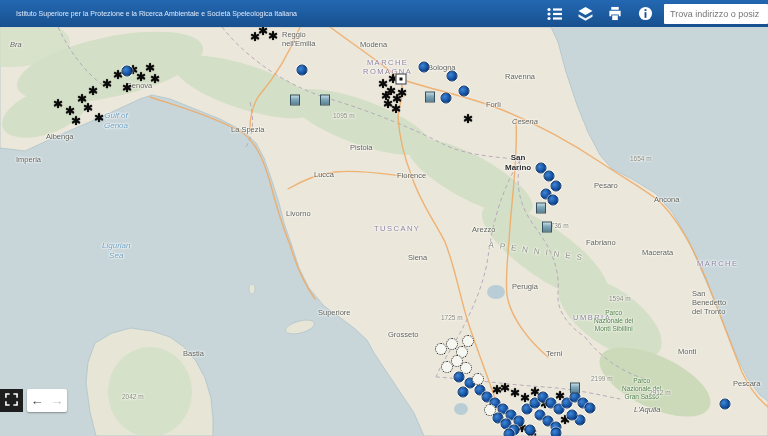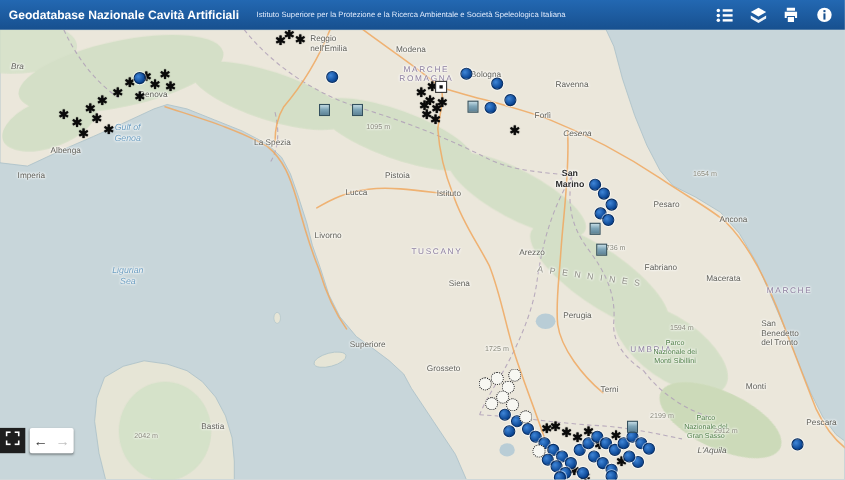--- a/index.html
+++ b/index.html
@@ -51,21 +51,20 @@
                      font-size:13px;cursor:pointer;}
   .arrow.prev{color:#3f3f3f;}
   .arrow.next{color:#c2c2c2;}
 </style>
 </head>
 <body>
 
 <div class="app">
 
   <div class="header">
-    <div class="app-title">Geodatabase Nazionale Cavità Artificiali</div>
     <div class="app-subtitle">Istituto Superiore per la Protezione e la Ricerca Ambientale e Società Speleologica Italiana</div>
     <div class="header-icons">
       <div class="hicon">
         <svg width="16" height="14" viewBox="0 0 16 14">
             <g fill="#fff">
               <circle cx="2" cy="2.5" r="1.6"></circle>
               <rect x="6" y="1.4" width="9" height="2.2"></rect>
               <circle cx="2" cy="7" r="1.6"></circle>
               <rect x="6" y="5.9" width="9" height="2.2"></rect>
               <circle cx="2" cy="11.5" r="1.6"></circle>
@@ -89,20 +88,21 @@
           </svg>
       </div>
       <div class="hicon">
         <svg width="15" height="15" viewBox="0 0 16 16">
             <circle cx="8" cy="8" r="7" fill="#fff"></circle>
             <rect x="7" y="3.4" width="2" height="2" fill="#17508f"></rect>
             <rect x="7" y="6.6" width="2" height="6" fill="#17508f"></rect>
           </svg>
       </div>
     </div>
+    <input class="search-box" type="text" placeholder="Trova indirizzo o posiz" style="">
   </div>
 
   <div class="map">
 
     <svg class="base" width="768" height="409" viewBox="0 0 768 409">
 
       <path fill="#ebe7db" stroke="#aec3c9" stroke-width="0.8" d="M0,0 L551,0
         L558,15 L566,45 L577,78 L588,105 L600,128 L612,142 L632,152 L655,166 L672,185 L688,212
         L700,240 L712,268 L724,298 L737,330 L748,352 L760,368 L768,374 L768,409 L424,409
         L414,386 L404,371 L394,356 L384,341 L374,326 L367,313 L354,301 L338,289 L324,279
@@ -145,53 +145,53 @@
         <path d="M330,0 C350,15 380,35 400,52 C405,60 400,75 398,90 C400,120 408,140 412,150 C420,175 435,195 445,215 C455,240 460,270 468,295 C476,320 488,350 498,380 C503,395 506,402 508,409"></path>
         <path d="M400,52 C430,62 470,70 500,82 C540,98 570,115 600,135 C625,152 645,162 660,175 C680,195 695,225 706,252 C718,282 730,315 742,345 C750,362 758,372 768,380"></path>
         <path d="M150,70 C180,80 215,90 243,106 C258,118 264,135 270,155 C276,178 282,198 290,218 C296,238 305,258 315,272"></path>
         <path d="M412,150 C390,148 360,142 335,145 C315,147 300,155 288,162"></path>
         <path d="M516,92 C518,130 512,170 510,200 C508,230 505,250 507,268 C510,290 530,315 548,330"></path>
         <path d="M300,0 C290,25 275,50 258,70 C252,80 250,92 250,102"></path>
       </g>
     </svg>
 
     <div class="layer">
-        <div class="map-label city" style="left: 10px; top: 29px; font-style: italic;">Bra</div>
+        <div class="map-label city" style="left: 10px; top: 13px; font-style: italic;">Bra</div>
         <div class="map-label city" style="left: 282px; top: 3px;">Reggio
 nell'Emilia</div>
         <div class="map-label city" style="left: 360px; top: 13px;">Modena</div>
         <div class="map-label city" style="left: 428px; top: 36px;">Bologna</div>
         <div class="map-label city" style="left: 505px; top: 45px;">Ravenna</div>
         <div class="map-label city" style="left: 486px; top: 73px;">Forlì</div>
         <div class="map-label city" style="left: 512px; top: 90px; font-style: italic;">Cesena</div>
         <div class="map-label city" style="left: 126px; top: 54px;">Genova</div>
         <div class="map-label city" style="left: 46px; top: 105px;">Albenga</div>
         <div class="map-label city" style="left: 16px; top: 128px;">Imperia</div>
         <div class="map-label city" style="left: 231px; top: 98px;">La Spezia</div>
-        <div class="map-label city" style="left: 350px; top: 128px;">Pistoia</div>
+        <div class="map-label city" style="left: 350px; top: 116px;">Pistoia</div>
         <div class="map-label city" style="left: 314px; top: 143px;">Lucca</div>
-        <div class="map-label city" style="left: 397px; top: 144px;">Istituto</div>
+        <div class="map-label city" style="left: 397px; top: 144px;">Florence</div>
         <div class="map-label city" style="left: 286px; top: 182px;">Livorno</div>
         <div class="map-label city" style="left: 594px; top: 126px; margin-top: 28px;">Pesaro</div>
         <div class="map-label city" style="left: 654px; top: 168px;">Ancona</div>
         <div class="map-label city" style="left: 586px; top: 211px;">Fabriano</div>
         <div class="map-label city" style="left: 642px; top: 221px;">Macerata</div>
         <div class="map-label city" style="left: 472px; top: 198px;">Arezzo</div>
         <div class="map-label city" style="left: 408px; top: 226px;">Siena</div>
         <div class="map-label city" style="left: 512px; top: 255px;">Perugia</div>
         <div class="map-label city" style="left: 318px; top: 281px;">Superiore</div>
         <div class="map-label city" style="left: 388px; top: 303px;">Grosseto</div>
         <div class="map-label city" style="left: 546px; top: 322px;">Terni</div>
         <div class="map-label city" style="left: 678px; top: 320px;">Monti</div>
         <div class="map-label city" style="left: 692px; top: 262px;">San
 Benedetto
 del Tronto</div>
         <div class="map-label city" style="left: 634px; top: 378px; font-style: italic;">L'Aquila</div>
         <div class="map-label city" style="left: 733px; top: 352px;">Pescara</div>
-        <div class="map-label city" style="left: 183px; top: 322px; margin-top: 34px;">Bastia</div>
+        <div class="map-label city" style="left: 183px; top: 322px;">Bastia</div>
         <div class="map-label country" style="left: 505px; top: 126px;">San
 Marino</div>
         <div class="map-label region" style="left: 363px; top: 31px;">MARCHE
 ROMAGNA</div>
         <div class="map-label region" style="left: 374px; top: 197px;">TUSCANY</div>
         <div class="map-label region" style="left: 697px; top: 232px;">MARCHE</div>
         <div class="map-label region" style="left: 573px; top: 286px;">UMBRIA</div>
         <div class="map-label water" style="left: 104px; top: 84px;">Gulf of
 Genoa</div>
         <div class="map-label water" style="left: 102px; top: 214px;">Ligurian

